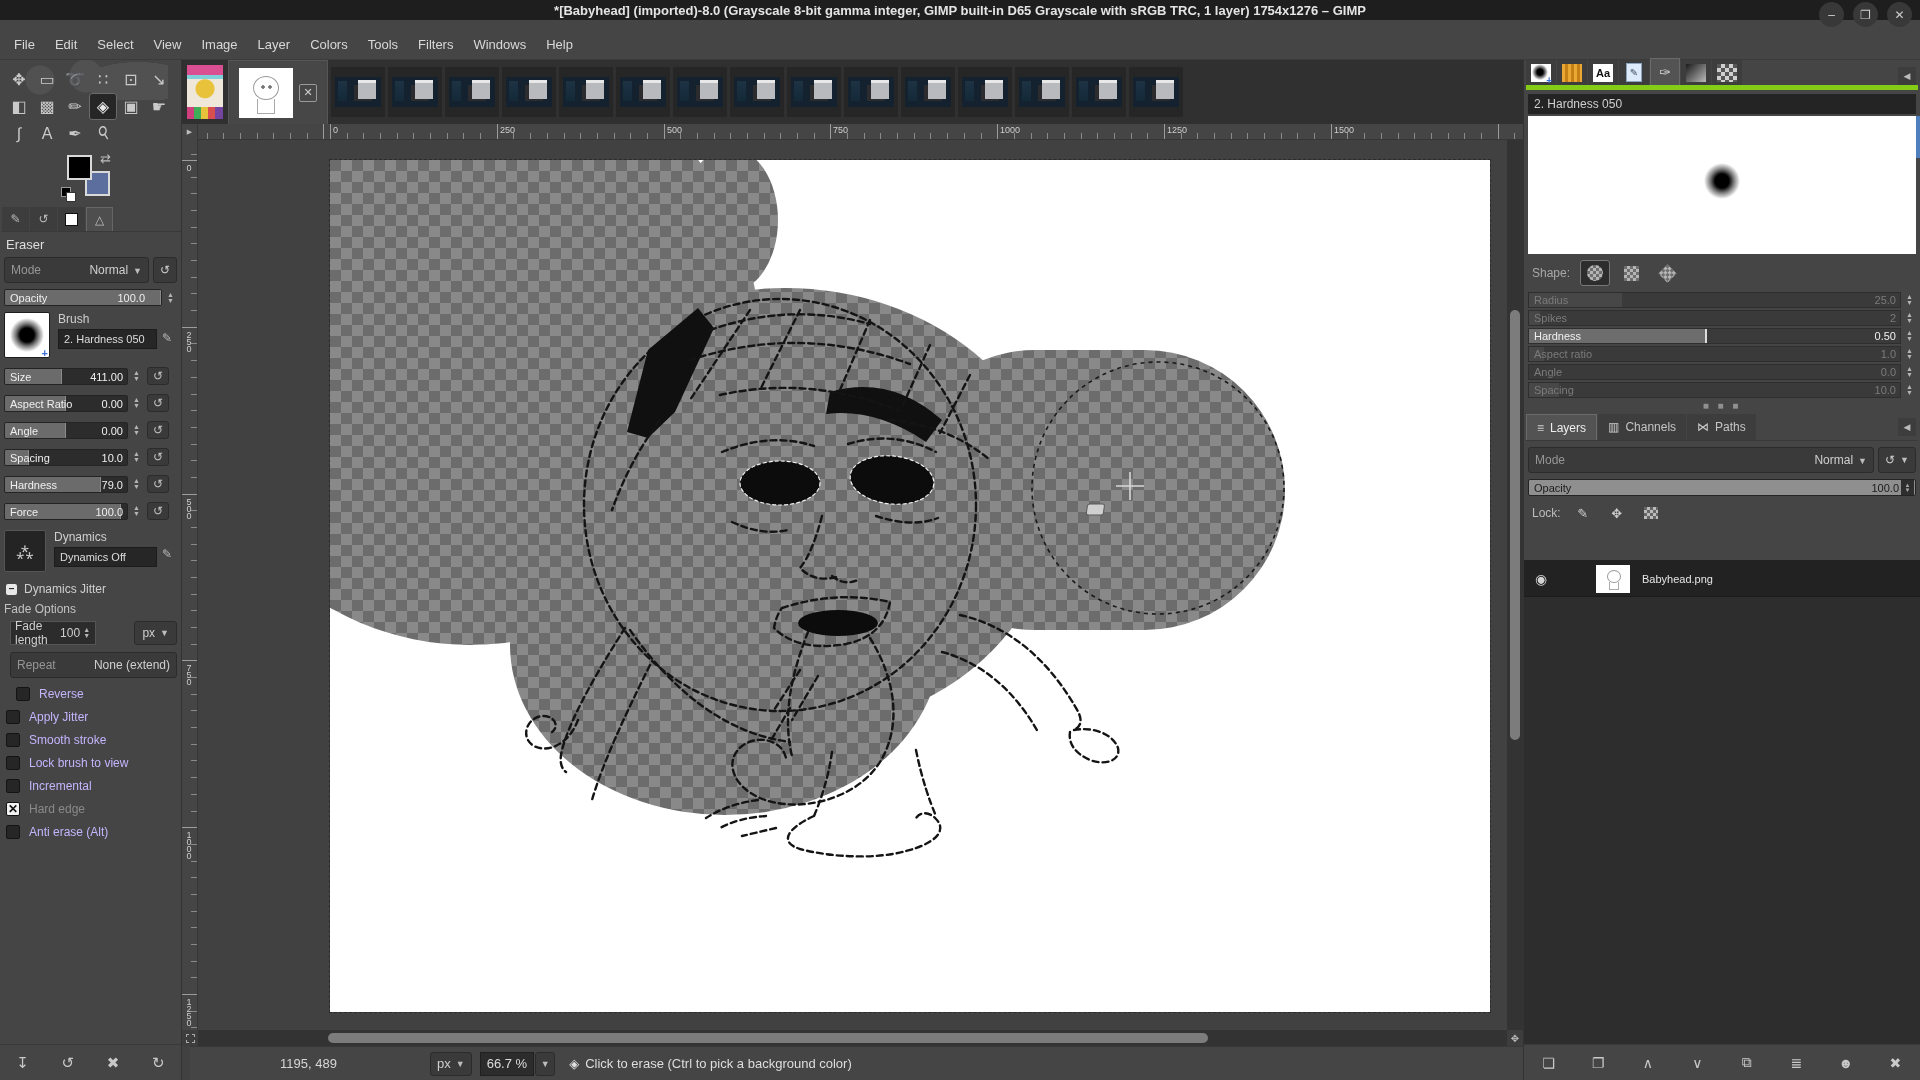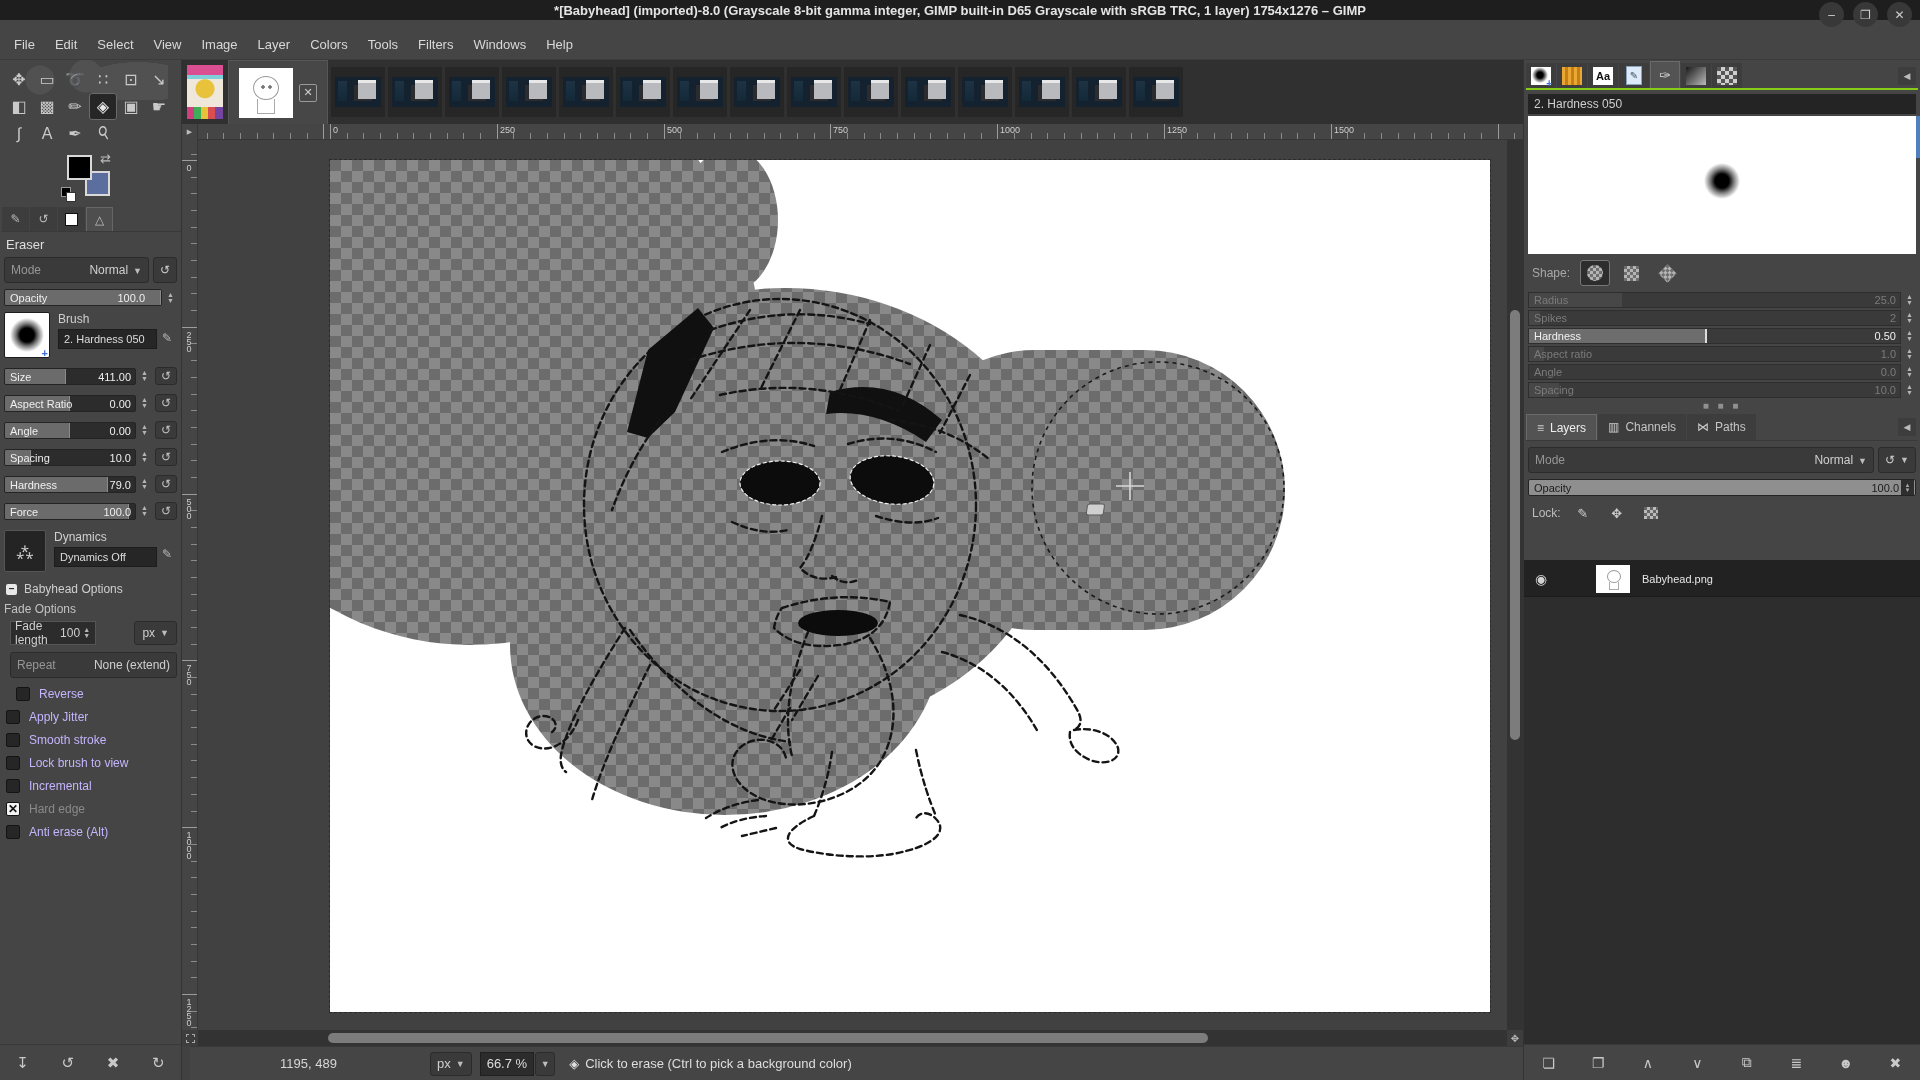--- a/index.html
+++ b/index.html
@@ -54,21 +54,21 @@
   .modebtn{flex:1;justify-content:space-between;}
   .muted{color:#969696;}
   .arrow{font-size:9px;margin-left:5px;color:#bdbdbd;}
   .sqbtn{width:24px;height:26px;justify-content:center;margin-left:4px;padding:0;}
   .gslider{position:relative;height:17px;background:#2c2c2c;border:1px solid #242424;border-radius:2px;overflow:hidden;flex:1;}
   .gslider .fill{position:absolute;left:0;top:0;bottom:0;background:#6b6b6b;border-right:1px solid #8a8a8a;}
   .gslider .sl{position:absolute;left:5px;top:2px;font-size:11px;color:#efefef;}
   .gslider .sv{position:absolute;right:4px;top:2px;font-size:11px;color:#efefef;}
   .spin{display:flex;flex-direction:column;align-items:center;width:13px;font-size:7px;line-height:6px;color:#b5b5b5;margin-left:2px;}
   .rst{width:22px;height:18px;display:flex;align-items:center;justify-content:center;background:#3a3a3a;border:1px solid #2b2b2b;border-radius:3px;color:#c2c2c2;margin-left:4px;font-size:12px;}
-  .srow{margin:9px 4px 0 4px;display:flex;align-items:center;}
+  .srow{margin:9px 12px 0 4px;display:flex;align-items:center;}
   .brushrow{display:flex;margin:6px 4px 0 4px;}
   .bthumb{width:46px;height:46px;background:#fff;border:1px solid #1d1d1d;border-radius:2px;position:relative;}
   .bthumb::before{content:"";position:absolute;inset:0;background:radial-gradient(circle at 50% 50%,#000 0 7px,rgba(0,0,0,0.55) 11px,rgba(0,0,0,0) 17px);}
   .bthumb::after{content:"+";position:absolute;right:1px;bottom:-2px;color:#3b6fd4;font-size:11px;font-weight:bold;}
   .bmeta{flex:1;margin-left:8px;}
   .bname{margin-top:3px;background:#262626;border:1px solid #1c1c1c;height:20px;display:flex;align-items:center;padding:0 5px;font-size:11px;color:#ddd;}
   .editbtn{width:20px;height:20px;display:flex;align-items:center;justify-content:center;color:#bbb;font-size:12px;}
   .dynthumb{width:42px;height:42px;background:#242424;border:1px solid #555;border-radius:2px;display:flex;align-items:center;justify-content:center;color:#cfcfcf;font-size:15px;}
   .expander{display:flex;align-items:center;margin:10px 0 0 6px;font-size:12px;color:#cfcfcf;}
   .expbox{width:11px;height:11px;background:#e8e8e8;color:#222;font-size:10px;line-height:9px;text-align:center;border-radius:2px;margin-right:7px;font-weight:bold;}
@@ -142,21 +142,21 @@
   
   .statusbar{position:absolute;left:8px;right:0;bottom:0;height:34px;background:#454545;border-top:1px solid #383838;display:flex;align-items:center;font-size:13px;}
   .pos{margin-left:90px;width:110px;color:#d6d6d6;}
   .scombo{height:24px;margin-left:40px;}
   .zentry{height:24px;background:#2c2c2c;border:1px solid #202020;display:flex;align-items:center;padding:0 6px;margin-left:8px;color:#ddd;}
   .zarrow{width:20px;height:24px;justify-content:center;padding:0;margin-left:1px;}
   .msg{display:flex;align-items:center;margin-left:14px;color:#dedede;}
   .msg .eicon{font-size:13px;margin-right:6px;color:#e0e0e0;}
 
   
-  .rp-tabs{display:flex;align-items:flex-end;height:28px;margin:2px 2px 0 2px;border-bottom:2px solid #84cc16;position:relative;}
+  .rp-tabs{display:flex;align-items:flex-end;height:28px;margin:2px 2px 0 2px;border-bottom:5px solid #84cc16;position:relative;}
   .rtab{width:30px;height:25px;background:#3d3d3d;margin-right:1px;display:flex;align-items:center;justify-content:center;font-size:11px;color:#ccc;}
   .rtab.sel{background:#535353;border:1px solid #6a6a6a;border-bottom:none;height:27px;}
   .ic-brushes{width:20px;height:18px;background:#fff;position:relative;}
   .ic-brushes::before{content:"";position:absolute;inset:0;background:radial-gradient(circle at 45% 45%,#000 0 3px,#999 6px,#fff 8px);}
   .ic-brushes::after{content:"+";position:absolute;right:-1px;bottom:-4px;color:#3b6fd4;font-size:10px;font-weight:bold;}
   .ic-patterns{width:20px;height:18px;background:repeating-linear-gradient(90deg,#eaa733 0 3px,#c47f15 3px 6px);}
   .ic-fonts{width:20px;height:18px;background:#fff;color:#111;font-size:11px;font-weight:bold;display:flex;align-items:center;justify-content:center;}
   .ic-doc{width:16px;height:19px;background:#dceafa;border:1px solid #8aa4bd;color:#456;font-size:10px;display:flex;align-items:center;justify-content:center;}
   .ic-paint{font-size:14px;color:#ddd;transform:rotate(0deg);}
   .ic-grad{width:20px;height:18px;background:linear-gradient(135deg,#1a1a1a,#bbb),repeating-conic-gradient(#555 0 25%,#333 0 50%);background-blend-mode:normal;}
@@ -386,21 +386,21 @@
         <div style="color:#cfcfcf;">Dynamics</div>
         <div style="display:flex;align-items:flex-start;">
           <div class="bname" style="flex:1;">Dynamics Off</div>
           <span class="editbtn">✎</span>
         </div>
       </div>
     </div>
 
     <div class="expander">
       <span class="expbox">–</span>
-      <span>Babyhead Options</span>
+      <span>Dynamics Jitter</span>
     </div>
     <div class="seclabel">Fade Options</div>
 
     <div class="faderow">
       <div class="fadeentry">
         <span>Fade length</span>
         <span class="fv">100</span>
         <span class="spin">
             <span>▲</span>
             <span>▼</span>

